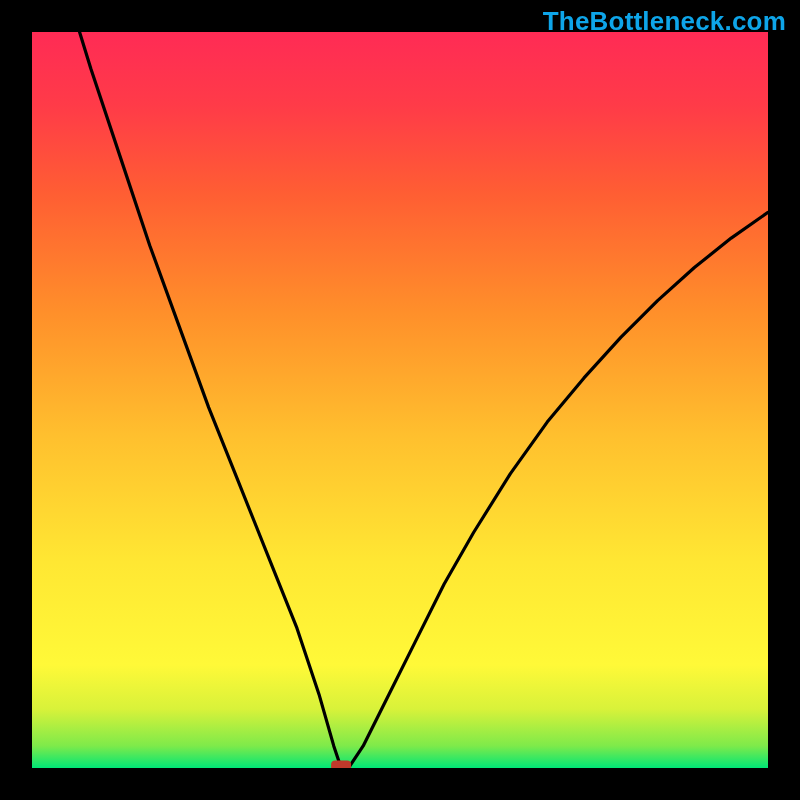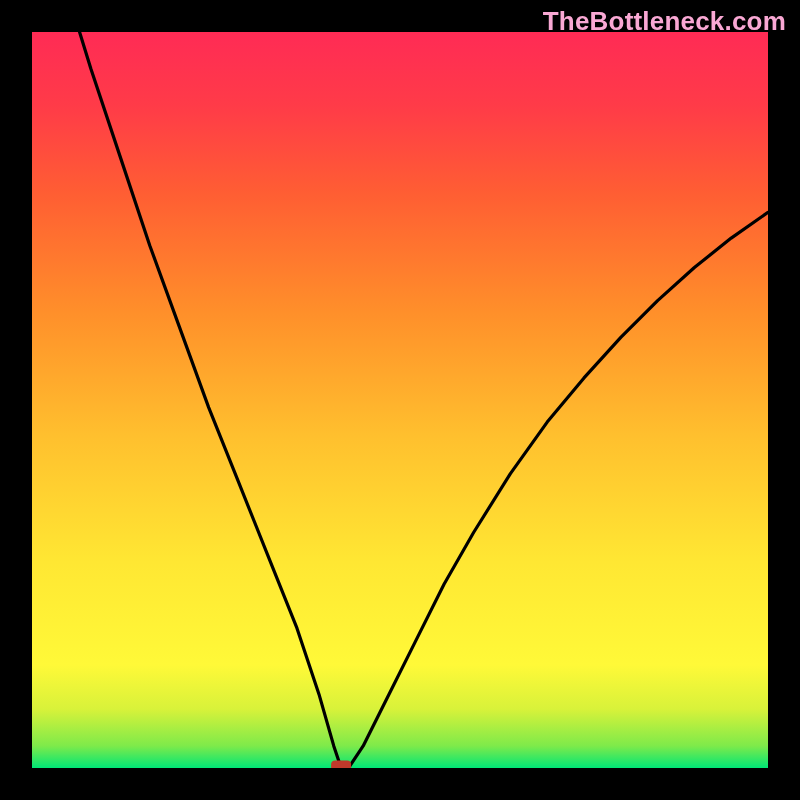--- a/index.html
+++ b/index.html
@@ -21,21 +21,21 @@
     position: absolute;
     left: 32px;
     top: 32px;
     width: 736px;
     height: 736px;
   }
   .watermark {
     position: absolute;
     top: 6px;
     right: 14px;
-    color: #f9a8d4;
+    color: #0ea5e9;
     font-size: 26px;
     font-weight: 600;
     letter-spacing: 0.2px;
     user-select: none;
   }
   svg {
     display: block;
   }
 </style>
 </head>

